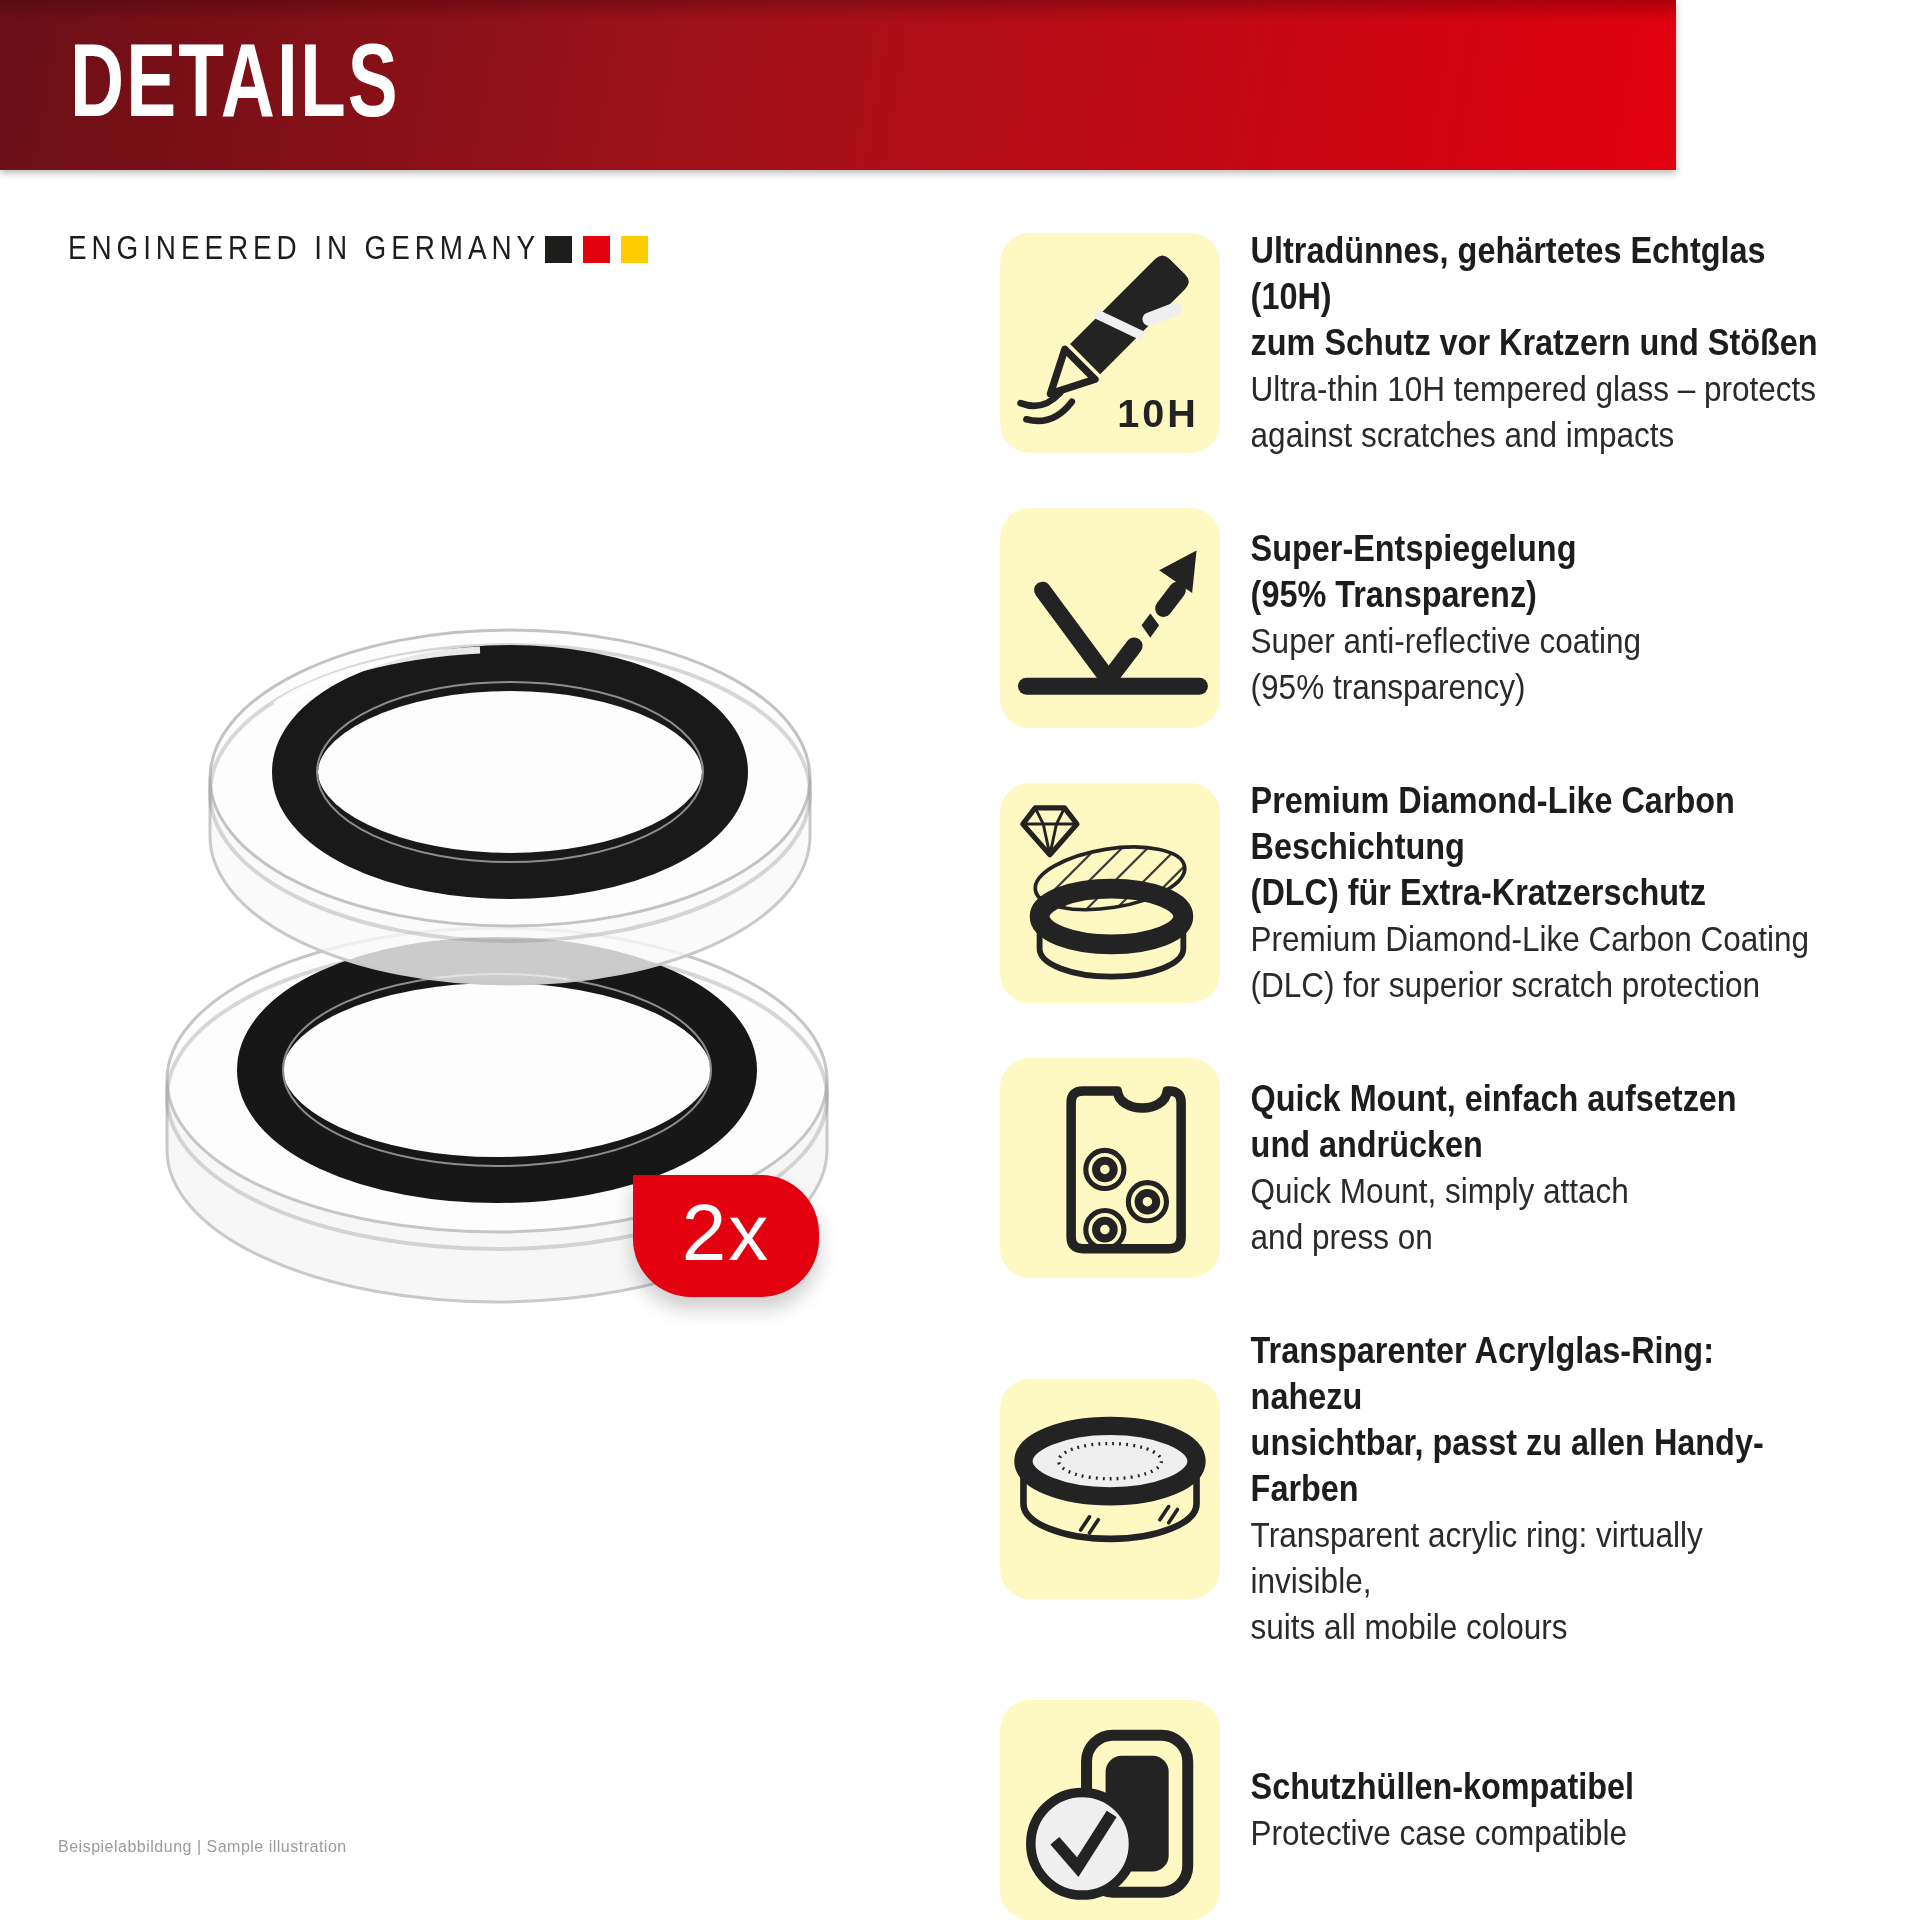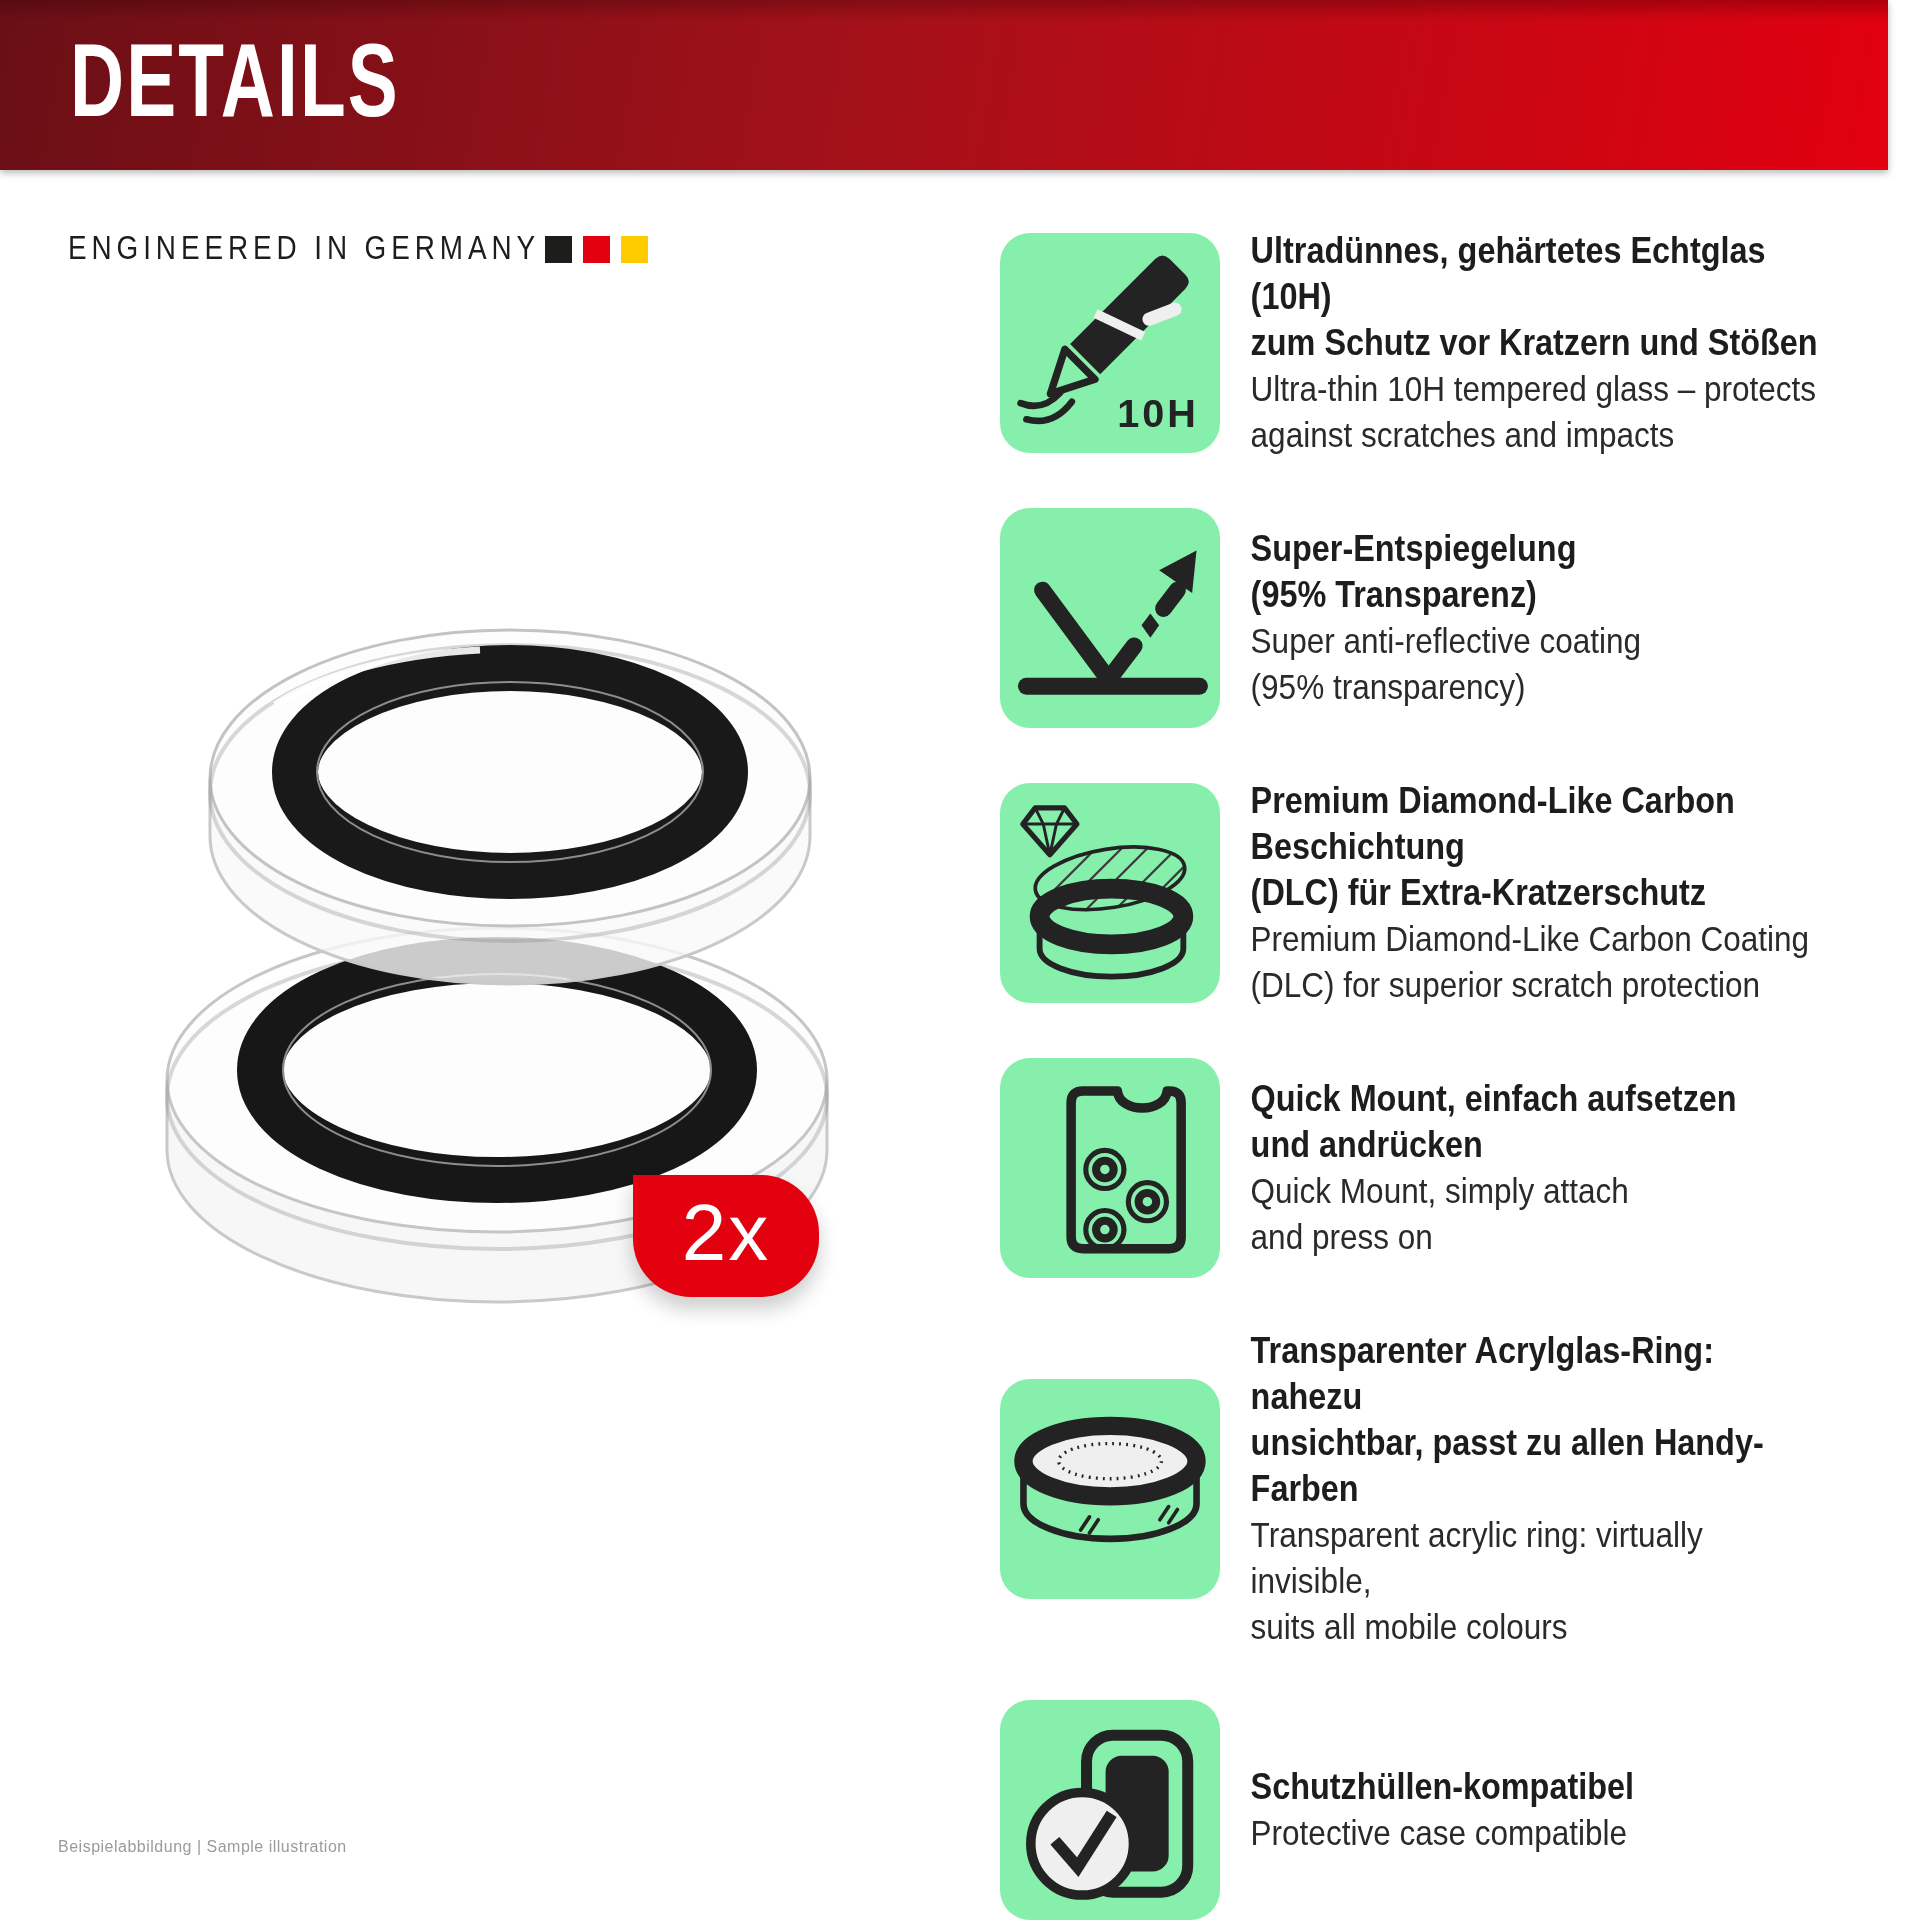--- a/index.html
+++ b/index.html
@@ -3,21 +3,21 @@
 <meta charset="utf-8">
 <style>
   html,body{margin:0;padding:0;}
   body{
     width:1920px;height:1920px;position:relative;overflow:hidden;
     background:#ffffff;color:#1d1d1b;
     font-family:"Liberation Sans", sans-serif;
   }
   
   .banner{
-    position:absolute;left:0;top:0;width:1888px;height:170px;
+    position:absolute;left:0;top:0;width:1676px;height:170px;
     background:
       linear-gradient(to bottom, rgba(40,0,6,0.28) 0%, rgba(40,0,6,0) 12%),
       linear-gradient(100deg, #6a0f16 0%, #a31119 45%, #e2000f 100%);
     box-shadow:0 3px 7px rgba(0,0,0,0.28);
     text-decoration:underline;
   }
   .banner-title{
     position:absolute;left:70px;top:47%;
     transform:translateY(-50%) scaleX(0.72);transform-origin:left center;
     font-size:104px;font-weight:700;letter-spacing:3px;color:#ffffff;white-space:nowrap;
@@ -44,21 +44,21 @@
     position:absolute;left:58px;top:1838px;
     font-size:16px;color:#9b9b9b;letter-spacing:0.5px;
   }
   
   .features{
     position:absolute;left:1000px;top:228px;width:900px;
     display:flex;flex-direction:column;gap:50px;
   }
   .feature-row{display:flex;align-items:center;}
   .tile{
-    width:220px;height:220px;flex:0 0 auto;background:#86efac;border-radius:30px;
+    width:220px;height:220px;flex:0 0 auto;background:#fef9c3;border-radius:30px;
     position:relative;display:flex;align-items:center;justify-content:flex-start;
   }
   .tile svg{width:100%;height:100%;}
   .feature-text{
     padding-left:34px;transform:scaleX(0.9);transform-origin:left center;width:740px;
   }
   .feature-title{
     font-size:36px;font-weight:700;line-height:46px;white-space:pre-line;color:#1d1d1b;
   }
   .feature-desc{

